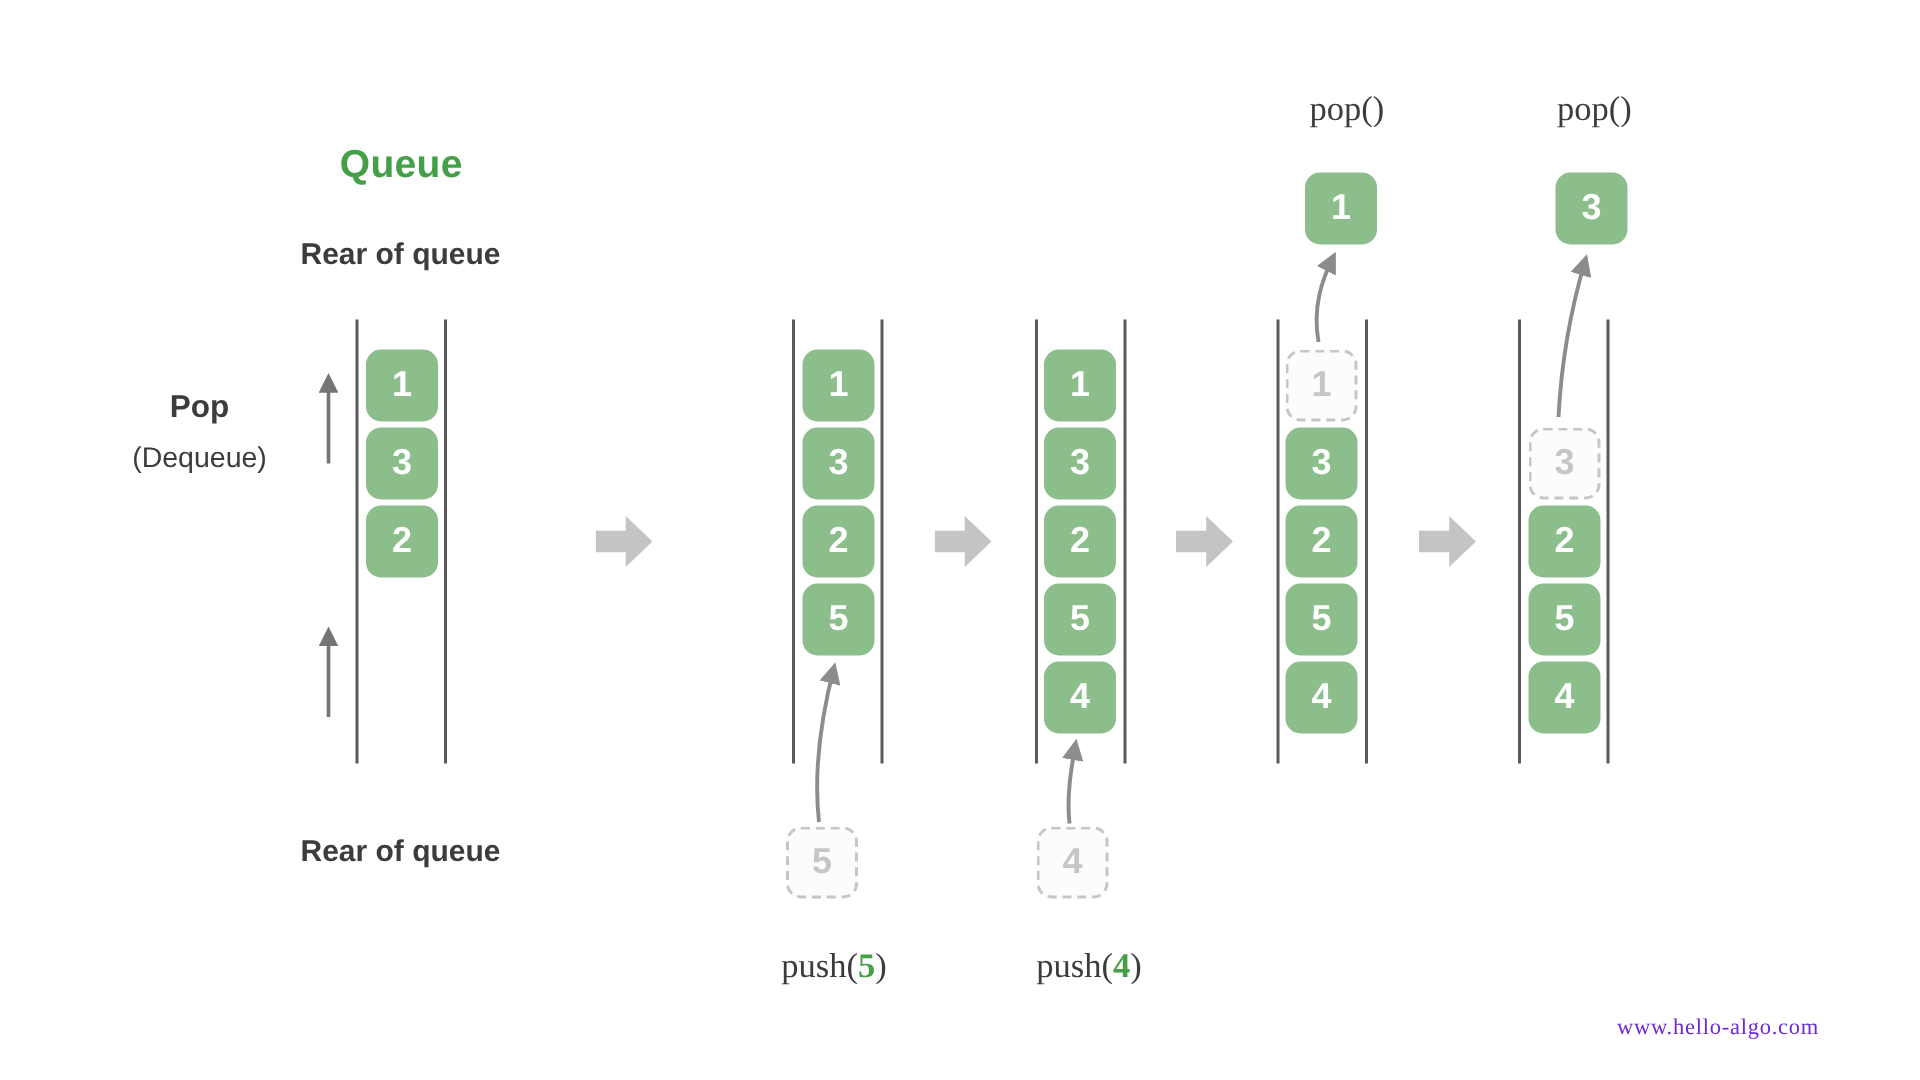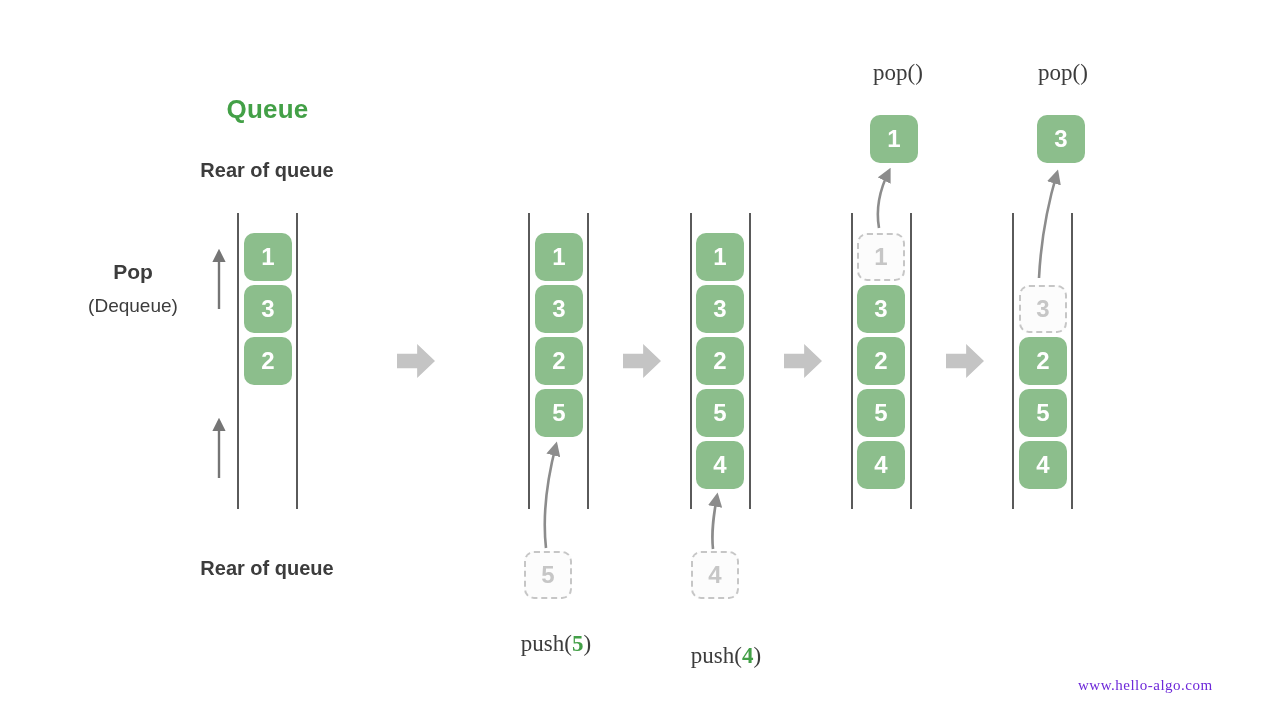--- a/index.html
+++ b/index.html
@@ -95,21 +95,21 @@
 
   <div class="abs cell ghost" style="left:1019px; top:285px;">3</div>
   <div class="abs cell" style="left:1019px; top:337px;">2</div>
   <div class="abs cell" style="left:1019px; top:389px;">5</div>
   <div class="abs cell" style="left:1019px; top:441px;">4</div>
 
   <div class="abs cell ghost" style="left:524px; top:551px;">5</div>
   <div class="abs cell ghost" style="left:691px; top:551px;">4</div>
 
   <div class="abs op mono" style="left:486px; top:631px; width:140px;"><span>push(</span><span class="green-arg">5</span><span>)</span></div>
-  <div class="abs op mono" style="left:656px; top:631px; width:140px;margin-top:12px;"><span>push(</span><span class="green-arg">4</span><span>)</span></div>
+  <div class="abs op mono" style="left:656px; top:631px; width:140px;"><span>push(</span><span class="green-arg">4</span><span>)</span></div>
 
   <div class="abs flow-arrow" style="left:397px; top:344px;"></div>
   <div class="abs flow-arrow" style="left:623px; top:344px;"></div>
   <div class="abs flow-arrow" style="left:784px; top:344px;"></div>
   <div class="abs flow-arrow" style="left:946px; top:344px;"></div>
 
   <svg class="overlay" width="1280" height="720" viewBox="0 0 1280 720">
     <defs>
       <marker id="ah-curve" viewBox="0 0 10 10" refX="7.5" refY="5" markerWidth="5.5" markerHeight="5.5" orient="auto-start-reverse">
         <path d="M0,0 L10,5 L0,10 z" fill="#8C8C8C"></path>

